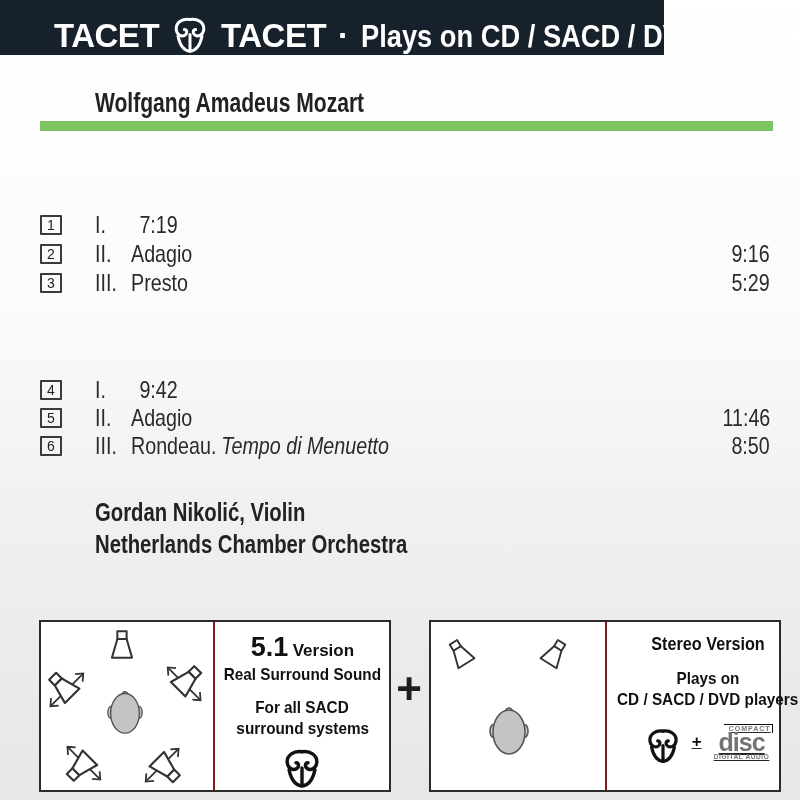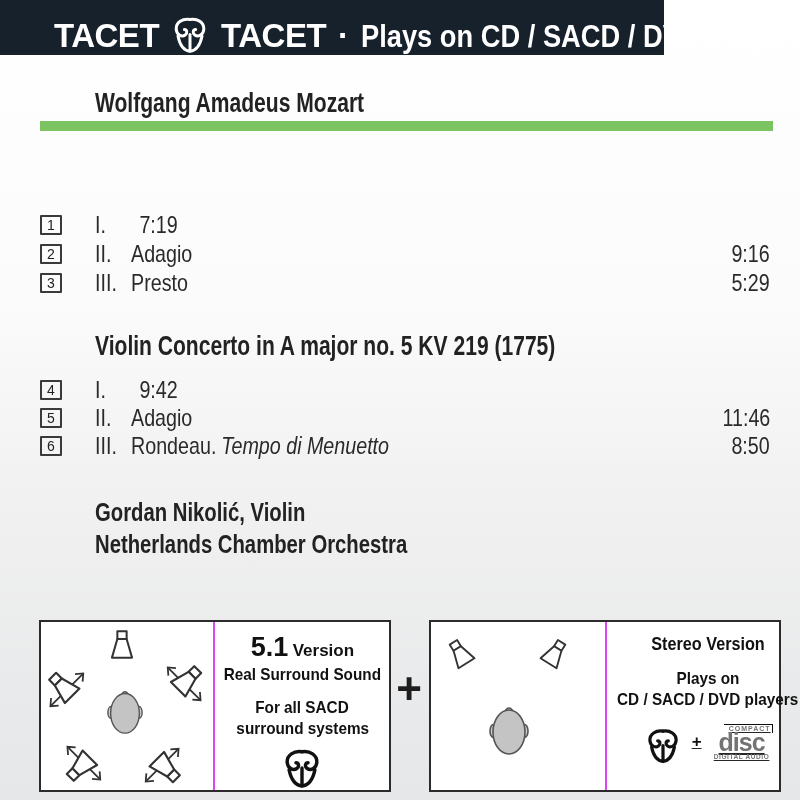--- a/index.html
+++ b/index.html
@@ -62,21 +62,21 @@
   
   .vbox{
     position:absolute; top:620px; width:352px; height:172px;
     background:#ffffff; border:2px solid #2b2b2b; display:flex;
   }
   .box-surround{left:39px;}
   .box-stereo{left:429px;text-decoration:underline;}
   .pane{position:relative; height:100%;}
   .pane.diagram{flex:0 0 172px;}
   .box-stereo .pane.diagram{flex:0 0 174px;}
-  .pane.info{flex:1; border-left:2px solid #d946ef; display:flex; flex-direction:column; align-items:center; text-align:center; padding-top:12px;}
+  .pane.info{flex:1; border-left:2px solid #7f1d1d; display:flex; flex-direction:column; align-items:center; text-align:center; padding-top:12px;}
   .pane.info .bline{font-size:17px; font-weight:700; line-height:21.5px; color:#111; white-space:nowrap;}
   .title-line{line-height:26px; white-space:nowrap; color:#111;}
   .title-line .big{font-size:27px; font-weight:800;}
   .title-line .small{font-size:17px; font-weight:700;}
   .gap1{height:11px;}
   .gap2{height:12px;}
   .info .sacd-mark{color:#111; margin-top:7px;}
   .logorow{display:flex; align-items:center; gap:9px; margin-top:9px; color:#111;}
   .logorow .plus-small{font-size:17px; font-weight:800;}
   .plusbig{
@@ -133,21 +133,20 @@
     <div class="trow">
       <span class="tnum">
           <span class="sc">3</span>
         </span>
       <span class="tmov"><span class="sx s82">III.</span></span>
       <span class="ttitle"><span class="sx s82"><span>Presto</span></span></span>
       <span class="ttime"><span class="sr s82r">5:29</span></span>
     </div>
   </div>
 
-  <h2 class="work work2"><span class="sx s78">Violin Concerto in A major no. 5 KV 219 (1775)</span></h2>
   <div class="tracks tracks2">
     <div class="trow">
       <span class="tnum">
           <span class="sc">4</span>
         </span>
       <span class="tmov"><span class="sx s82">I.</span></span>
       <span class="ttime"><span class="sr s82r">9:42</span></span>
     </div>
     <div class="trow">
       <span class="tnum">

